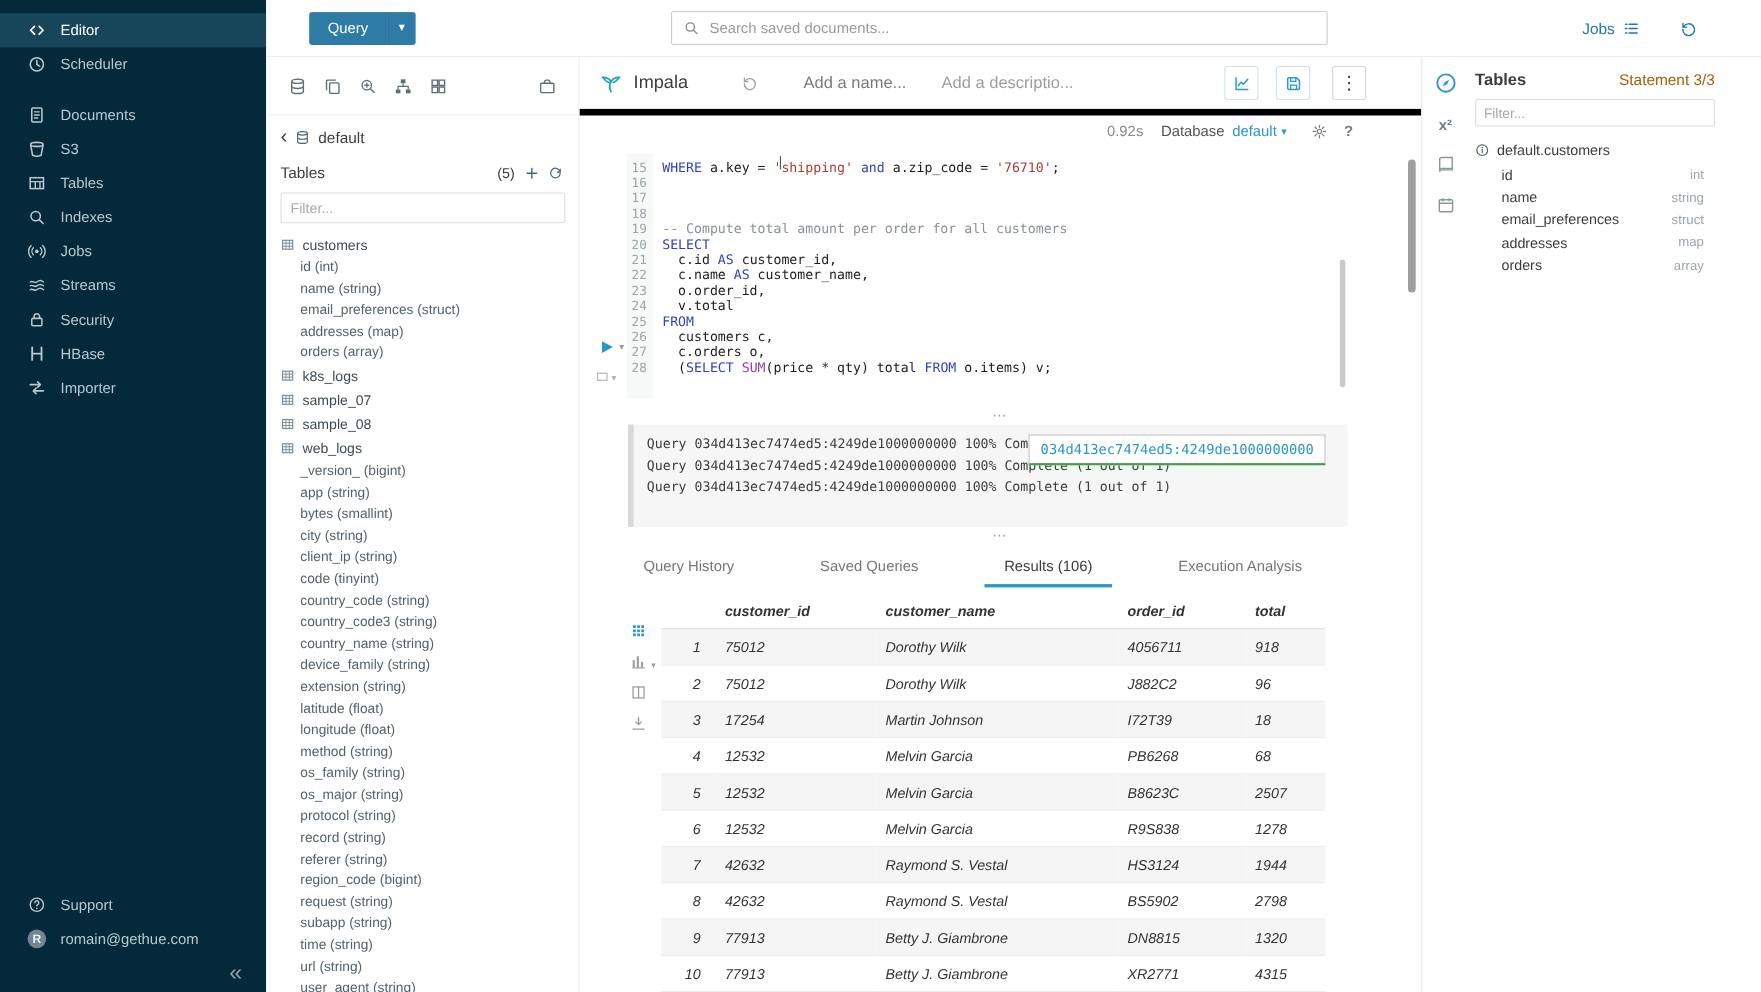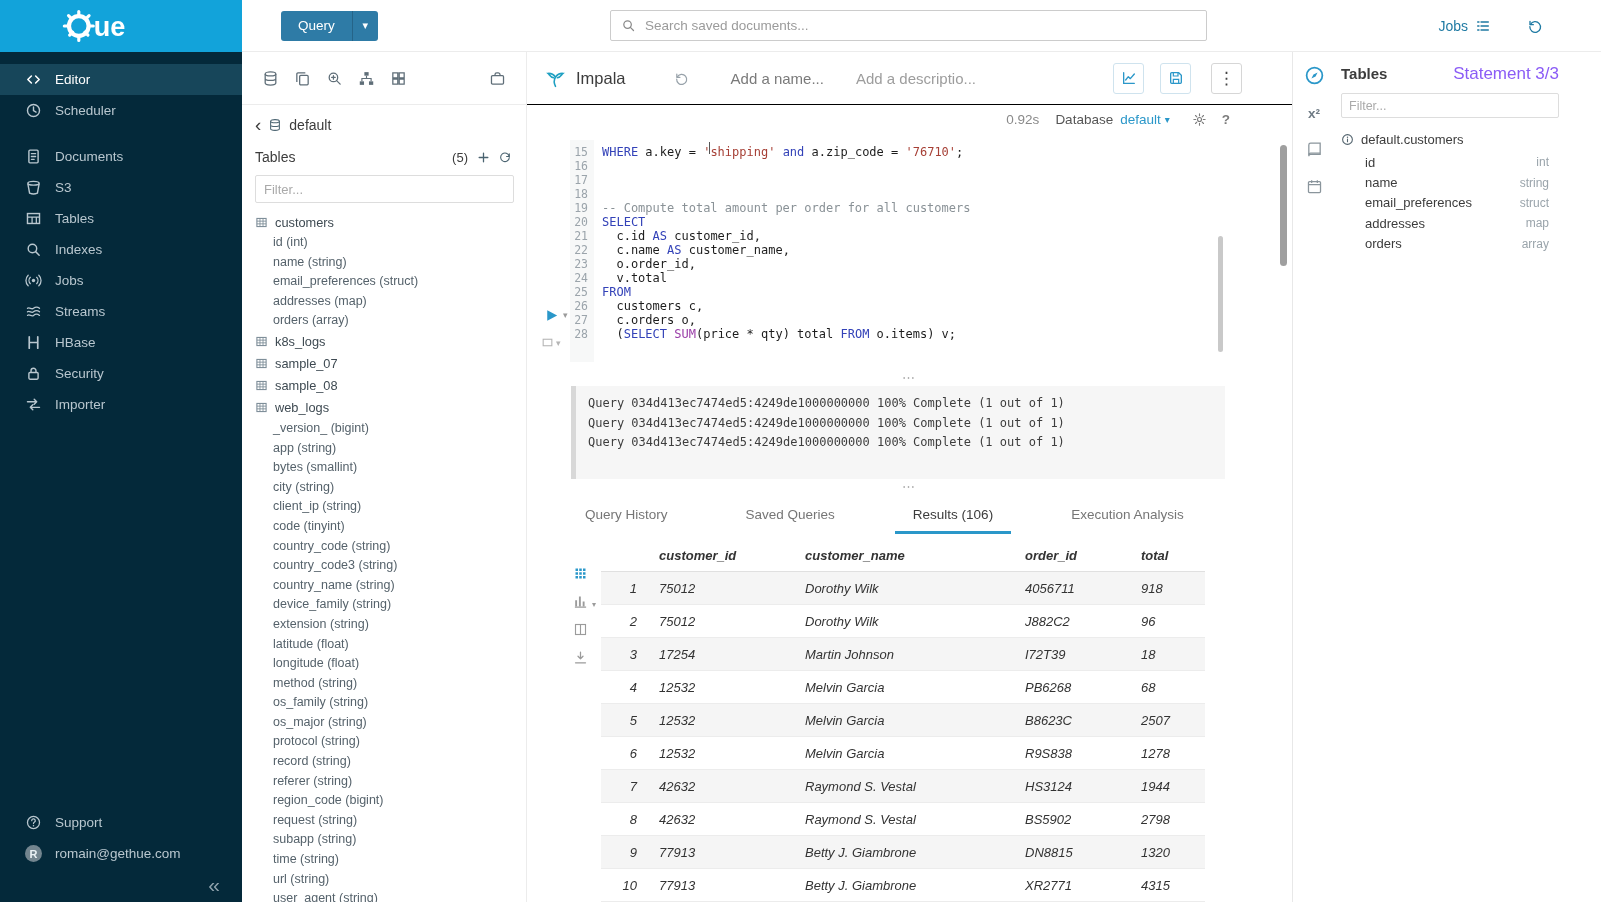--- a/index.html
+++ b/index.html
@@ -57,21 +57,21 @@
 .at-mini{width:13px;height:13px;color:#4a6370;display:inline-flex;cursor:pointer;}
 .assist-filter{display:block;margin:10px 13px 0;width:259px;height:28px;border:1px solid #ddd;border-radius:2px;padding:0 8px;font-size:13px;color:#444;outline:none;font-family:"Liberation Sans",sans-serif;}
 .assist-filter::placeholder{color:#aaa;}
 .tree{margin-top:8px;font-size:12.8px;white-space:nowrap;}
 .tree-table{display:flex;align-items:center;gap:7px;padding-left:13px;height:22px;color:#3e4a52;cursor:pointer;}
 .tree-icn{width:13px;height:13px;color:#7d8d98;display:inline-flex;flex:none;}
 .tree-col{padding-left:31px;height:19.6px;line-height:19.6px;color:#55626b;font-size:12.5px;cursor:pointer;}
 
 
 .main{position:absolute;left:527px;top:52px;width:765px;height:850px;background:#fff;}
-.editor-header{position:absolute;left:0;top:0;width:100%;height:53px;border-bottom:1px solid #000000;display:flex;align-items:center;padding-left:18px;}
+.editor-header{position:absolute;left:0;top:0;width:100%;height:53px;border-bottom:6px solid #000000;display:flex;align-items:center;padding-left:18px;}
 .impala-icn{width:21px;height:21px;color:#1fa0c2;display:inline-flex;}
 .engine-name{margin-left:10px;font-size:16.5px;color:#3c3c3c;}
 .eh-history{margin-left:48px;width:15px;height:15px;color:#98a2aa;}
 .name-ph{margin-left:42px;font-size:15px;color:#7a7a7a;cursor:text;}
 .desc-ph{margin-left:32px;font-size:15px;color:#9d9d9d;cursor:text;}
 .eh-buttons{margin-left:auto;margin-right:50px;display:flex;align-items:center;gap:16px;}
 .ebtn{width:31px;height:31px;border:1px solid #cfe3ee;border-radius:3px;display:flex;align-items:center;justify-content:center;color:var(--accent);cursor:pointer;background:#fff;}
 .ebtn svg{width:16px;height:16px;}
 .ebtn.kebab{border-color:#d6d6d6;color:#444;font-size:17px;margin-left:4px;}
 .editor-meta{position:absolute;right:62px;top:60px;display:flex;align-items:center;font-size:13.5px;}
@@ -120,21 +120,21 @@
 
 
 .right{position:absolute;left:1292px;top:52px;width:309px;height:850px;border-left:1px solid #e8e8e8;background:#fff;}
 .right-strip{position:absolute;left:0;top:0;width:42px;height:100%;display:flex;flex-direction:column;align-items:center;padding-top:13px;gap:20px;}
 .rs-icn{width:17px;height:17px;color:#8a959c;display:inline-flex;cursor:pointer;}
 .rs-icn.compass{width:21px;height:21px;color:var(--accent);}
 .rs-x2{font-size:13.5px;font-weight:bold;color:#6f7b85;cursor:pointer;line-height:15px;}
 .right-content{position:absolute;left:40px;top:12px;right:0;padding:0 42px 0 8px;}
 .rp-head{display:flex;align-items:baseline;}
 .rp-title{font-size:15px;font-weight:bold;color:#3c3c3c;}
-.rp-statement{margin-left:auto;font-size:17px;color:#8b5cf6;}
+.rp-statement{margin-left:auto;font-size:14px;color:#a16207;}
 .rp-filter{display:block;margin-top:9px;width:100%;height:25px;border:1px solid #ddd;border-radius:2px;padding:0 7px;font-size:12.5px;color:#444;outline:none;font-family:"Liberation Sans",sans-serif;}
 .rp-filter::placeholder{color:#aaa;}
 .rp-table-row{display:flex;align-items:center;gap:7px;margin-top:14px;font-size:13px;color:#3c3c3c;cursor:pointer;}
 .rp-info{width:13px;height:13px;color:#53646e;display:inline-flex;flex:none;}
 .rp-columns{margin-top:5px;}
 .rp-col{display:flex;align-items:center;height:20.4px;padding:0 10px 0 24px;font-size:13px;color:#3c3c3c;cursor:pointer;}
 .rp-col-type{margin-left:auto;color:#9aa4ab;font-size:12px;}
 </style>
 </head>
 <body>
@@ -284,27 +284,20 @@
 <symbol id="i-gridsm" viewBox="0 0 24 24">
         <rect x="3.5" y="4.5" width="17" height="15" fill="none" stroke="currentColor" stroke-width="2"></rect>
         <path d="M3.5 9.5h17M3.5 14.5h17M9.2 4.5v15M14.8 4.5v15" stroke="currentColor" stroke-width="1.6" fill="none"></path>
       </symbol>
 </defs>
 </svg>
 
 <div class="app">
 
   <aside class="sidebar">
-    <div class="logo">
-      <svg class="logo-svg" viewBox="0 0 120 36">
-        <circle cx="18" cy="18" r="10.5" fill="none" stroke="#fff" stroke-width="4.5"></circle>
-        <path d="M18 2.5v4.5M18 29v4.5M2.5 18H7M29 18h4.5M7 7l3.2 3.2M27.8 27.8l-3.2-3.2M29 7l-3.2 3.2M8.2 27.8l3.2-3.2" stroke="#fff" stroke-width="3.4" stroke-linecap="round"></path>
-        <text x="34" y="29" font-size="29" font-weight="bold" fill="#fff" font-family="Liberation Sans, sans-serif">ue</text>
-      </svg>
-    </div>
     <nav class="nav">
         <div class="nav-item active">
           <span class="nav-icn">
             <svg viewBox="0 0 24 24">
               <use href="#i-code"></use>
             </svg>
           </span>
           <span class="nav-lbl">Editor</span>
         </div>
         <div class="nav-item">
@@ -359,32 +352,32 @@
           <span class="nav-icn">
             <svg viewBox="0 0 24 24">
               <use href="#i-streams"></use>
             </svg>
           </span>
           <span class="nav-lbl">Streams</span>
         </div>
         <div class="nav-item">
           <span class="nav-icn">
             <svg viewBox="0 0 24 24">
+              <use href="#i-lock"></use>
+            </svg>
+          </span>
+          <span class="nav-lbl">Security</span>
+        </div>
+        <div class="nav-item">
+          <span class="nav-icn">
+            <svg viewBox="0 0 24 24">
               <use href="#i-hbase"></use>
             </svg>
           </span>
           <span class="nav-lbl">HBase</span>
-        </div>
-        <div class="nav-item">
-          <span class="nav-icn">
-            <svg viewBox="0 0 24 24">
-              <use href="#i-lock"></use>
-            </svg>
-          </span>
-          <span class="nav-lbl">Security</span>
         </div>
         <div class="nav-item">
           <span class="nav-icn">
             <svg viewBox="0 0 24 24">
               <use href="#i-importer"></use>
             </svg>
           </span>
           <span class="nav-lbl">Importer</span>
         </div>
       </nav>
@@ -697,20 +690,21 @@
       </span>
 
     <div class="ed-scroll"></div>
     <div class="page-scroll"></div>
 
     <div class="dots dots1">⋯</div>
 
     <div class="log-panel">
       <div class="log-lines"><div>Query 034d413ec7474ed5:4249de1000000000 100% Complete (1 out of 1)</div><div>Query 034d413ec7474ed5:4249de1000000000 100% Complete (1 out of 1)</div><div>Query 034d413ec7474ed5:4249de1000000000 100% Complete (1 out of 1)</div></div>
     </div>
+    <div class="query-id-tip">034d413ec7474ed5:4249de1000000000</div>
 
     <div class="dots dots2">⋯</div>
 
     <div class="tabs">
         <div class="tab">Query History</div>
         <div class="tab">Saved Queries</div>
         <div class="tab active">Results (106)</div>
         <div class="tab">Execution Analysis</div>
       </div>
 

